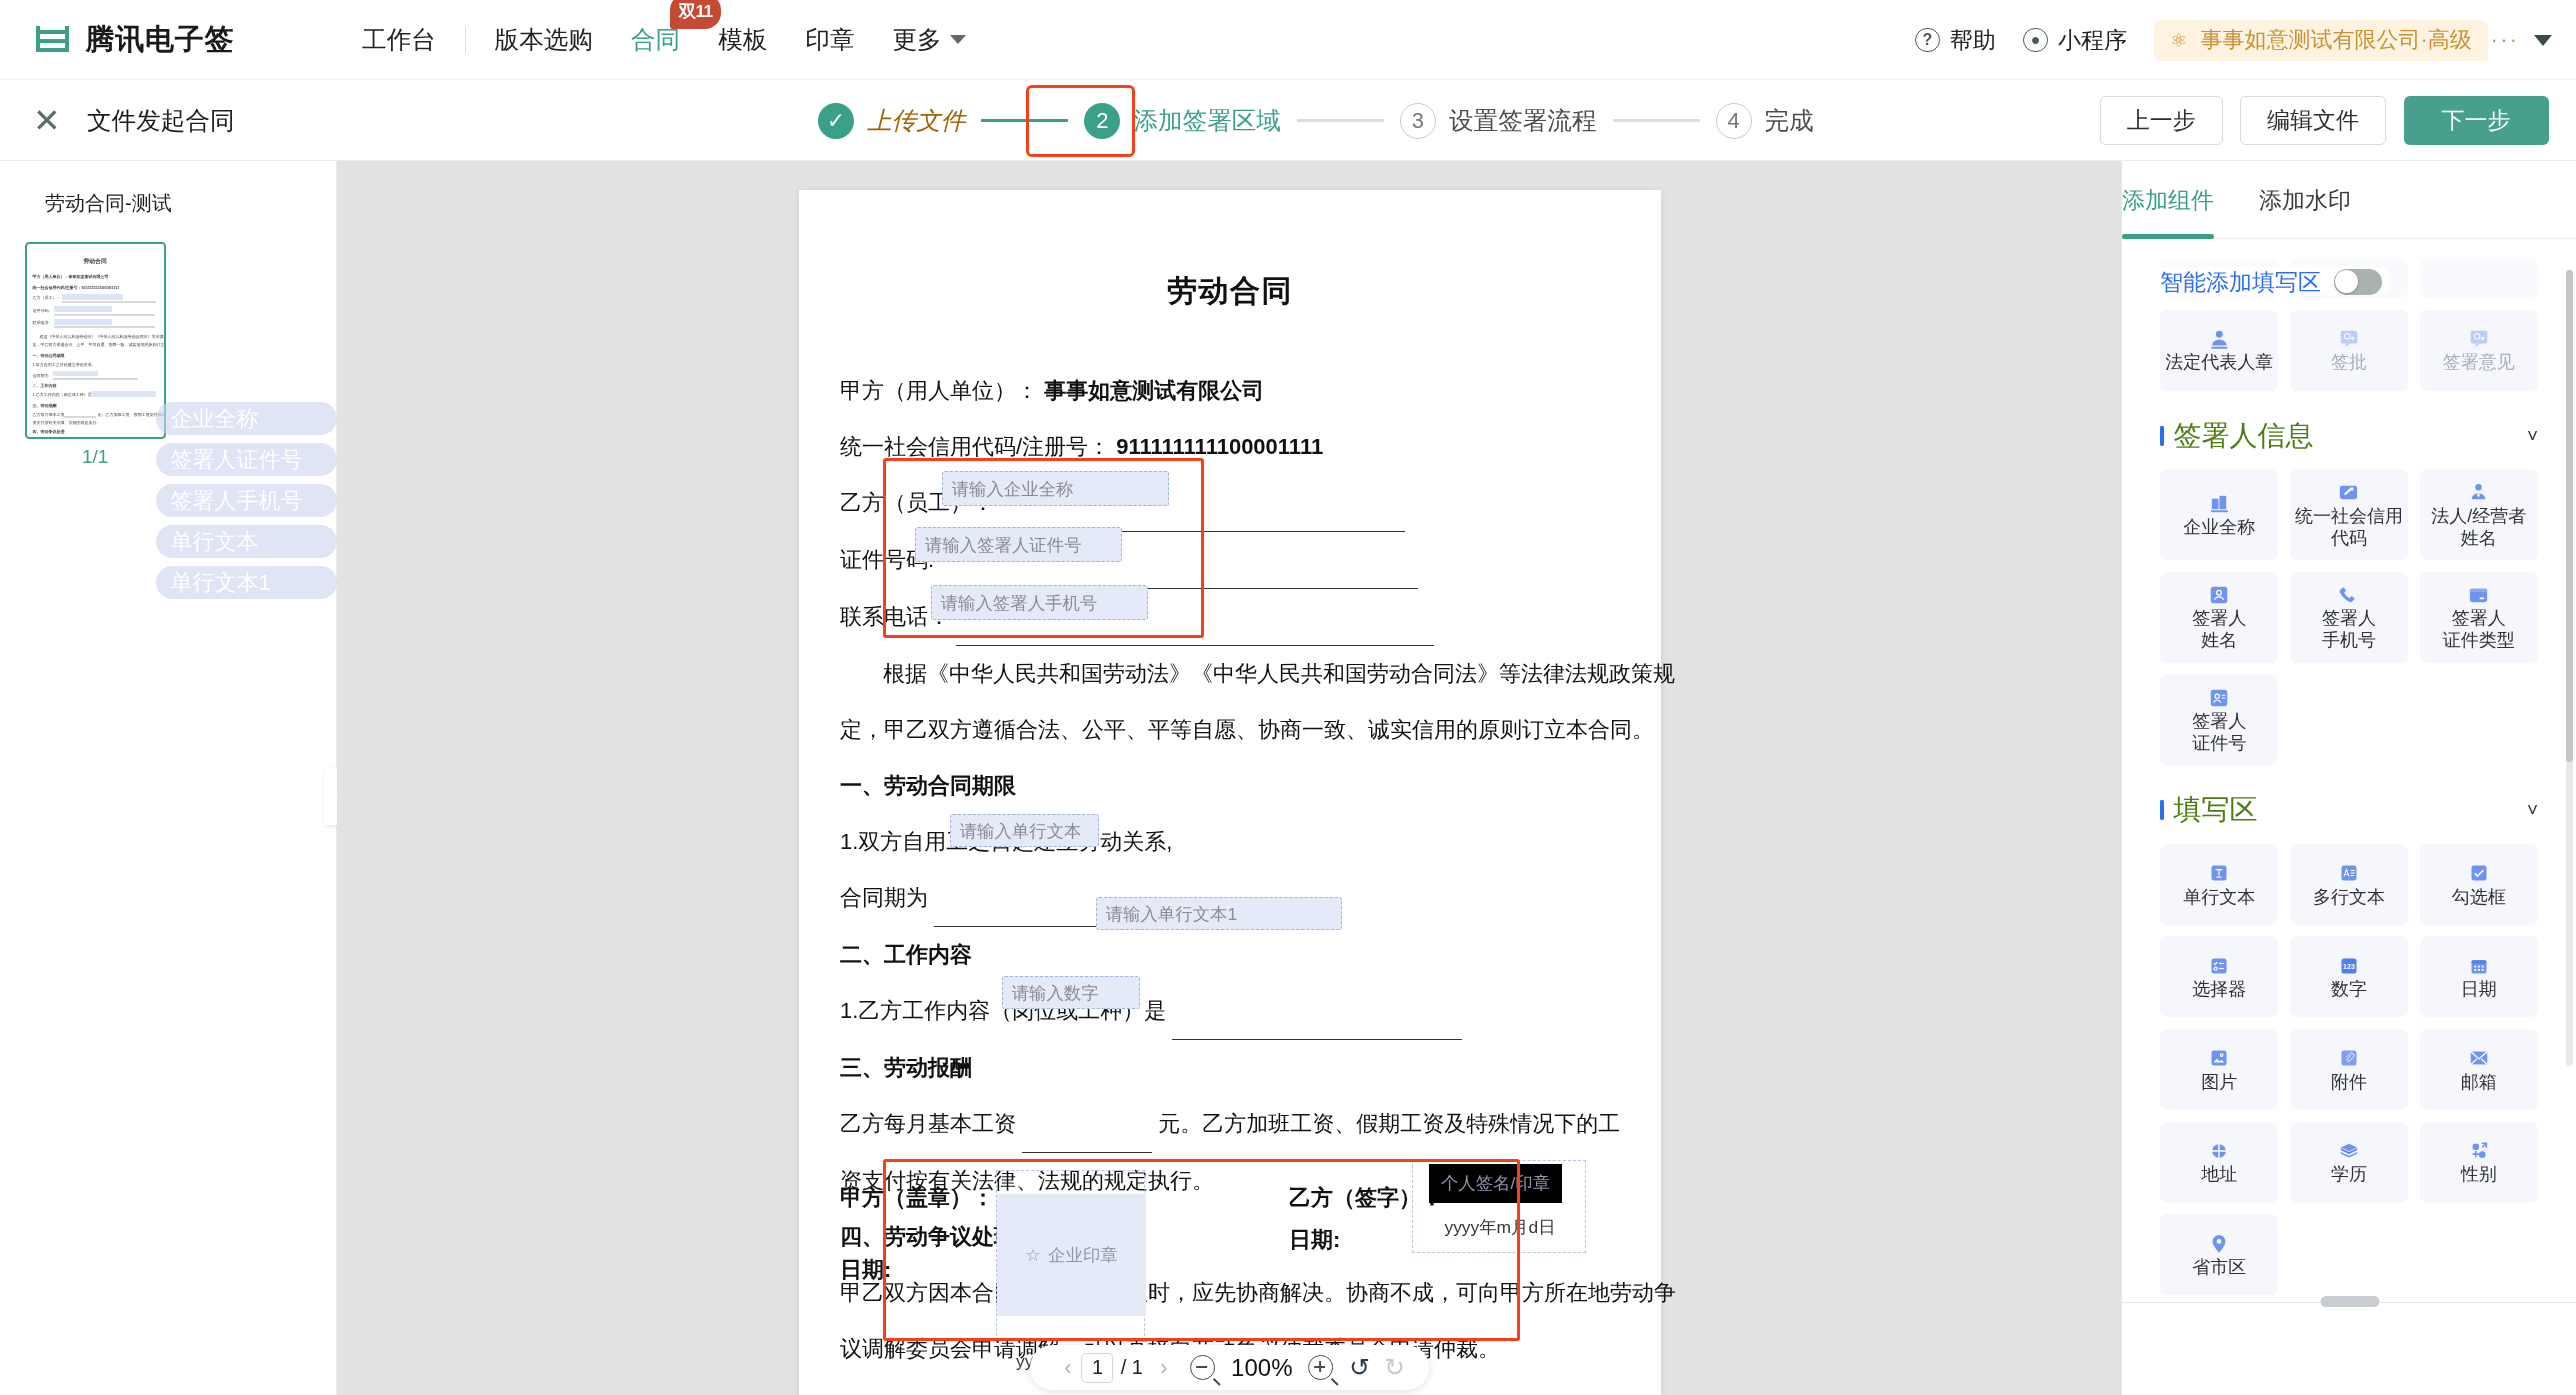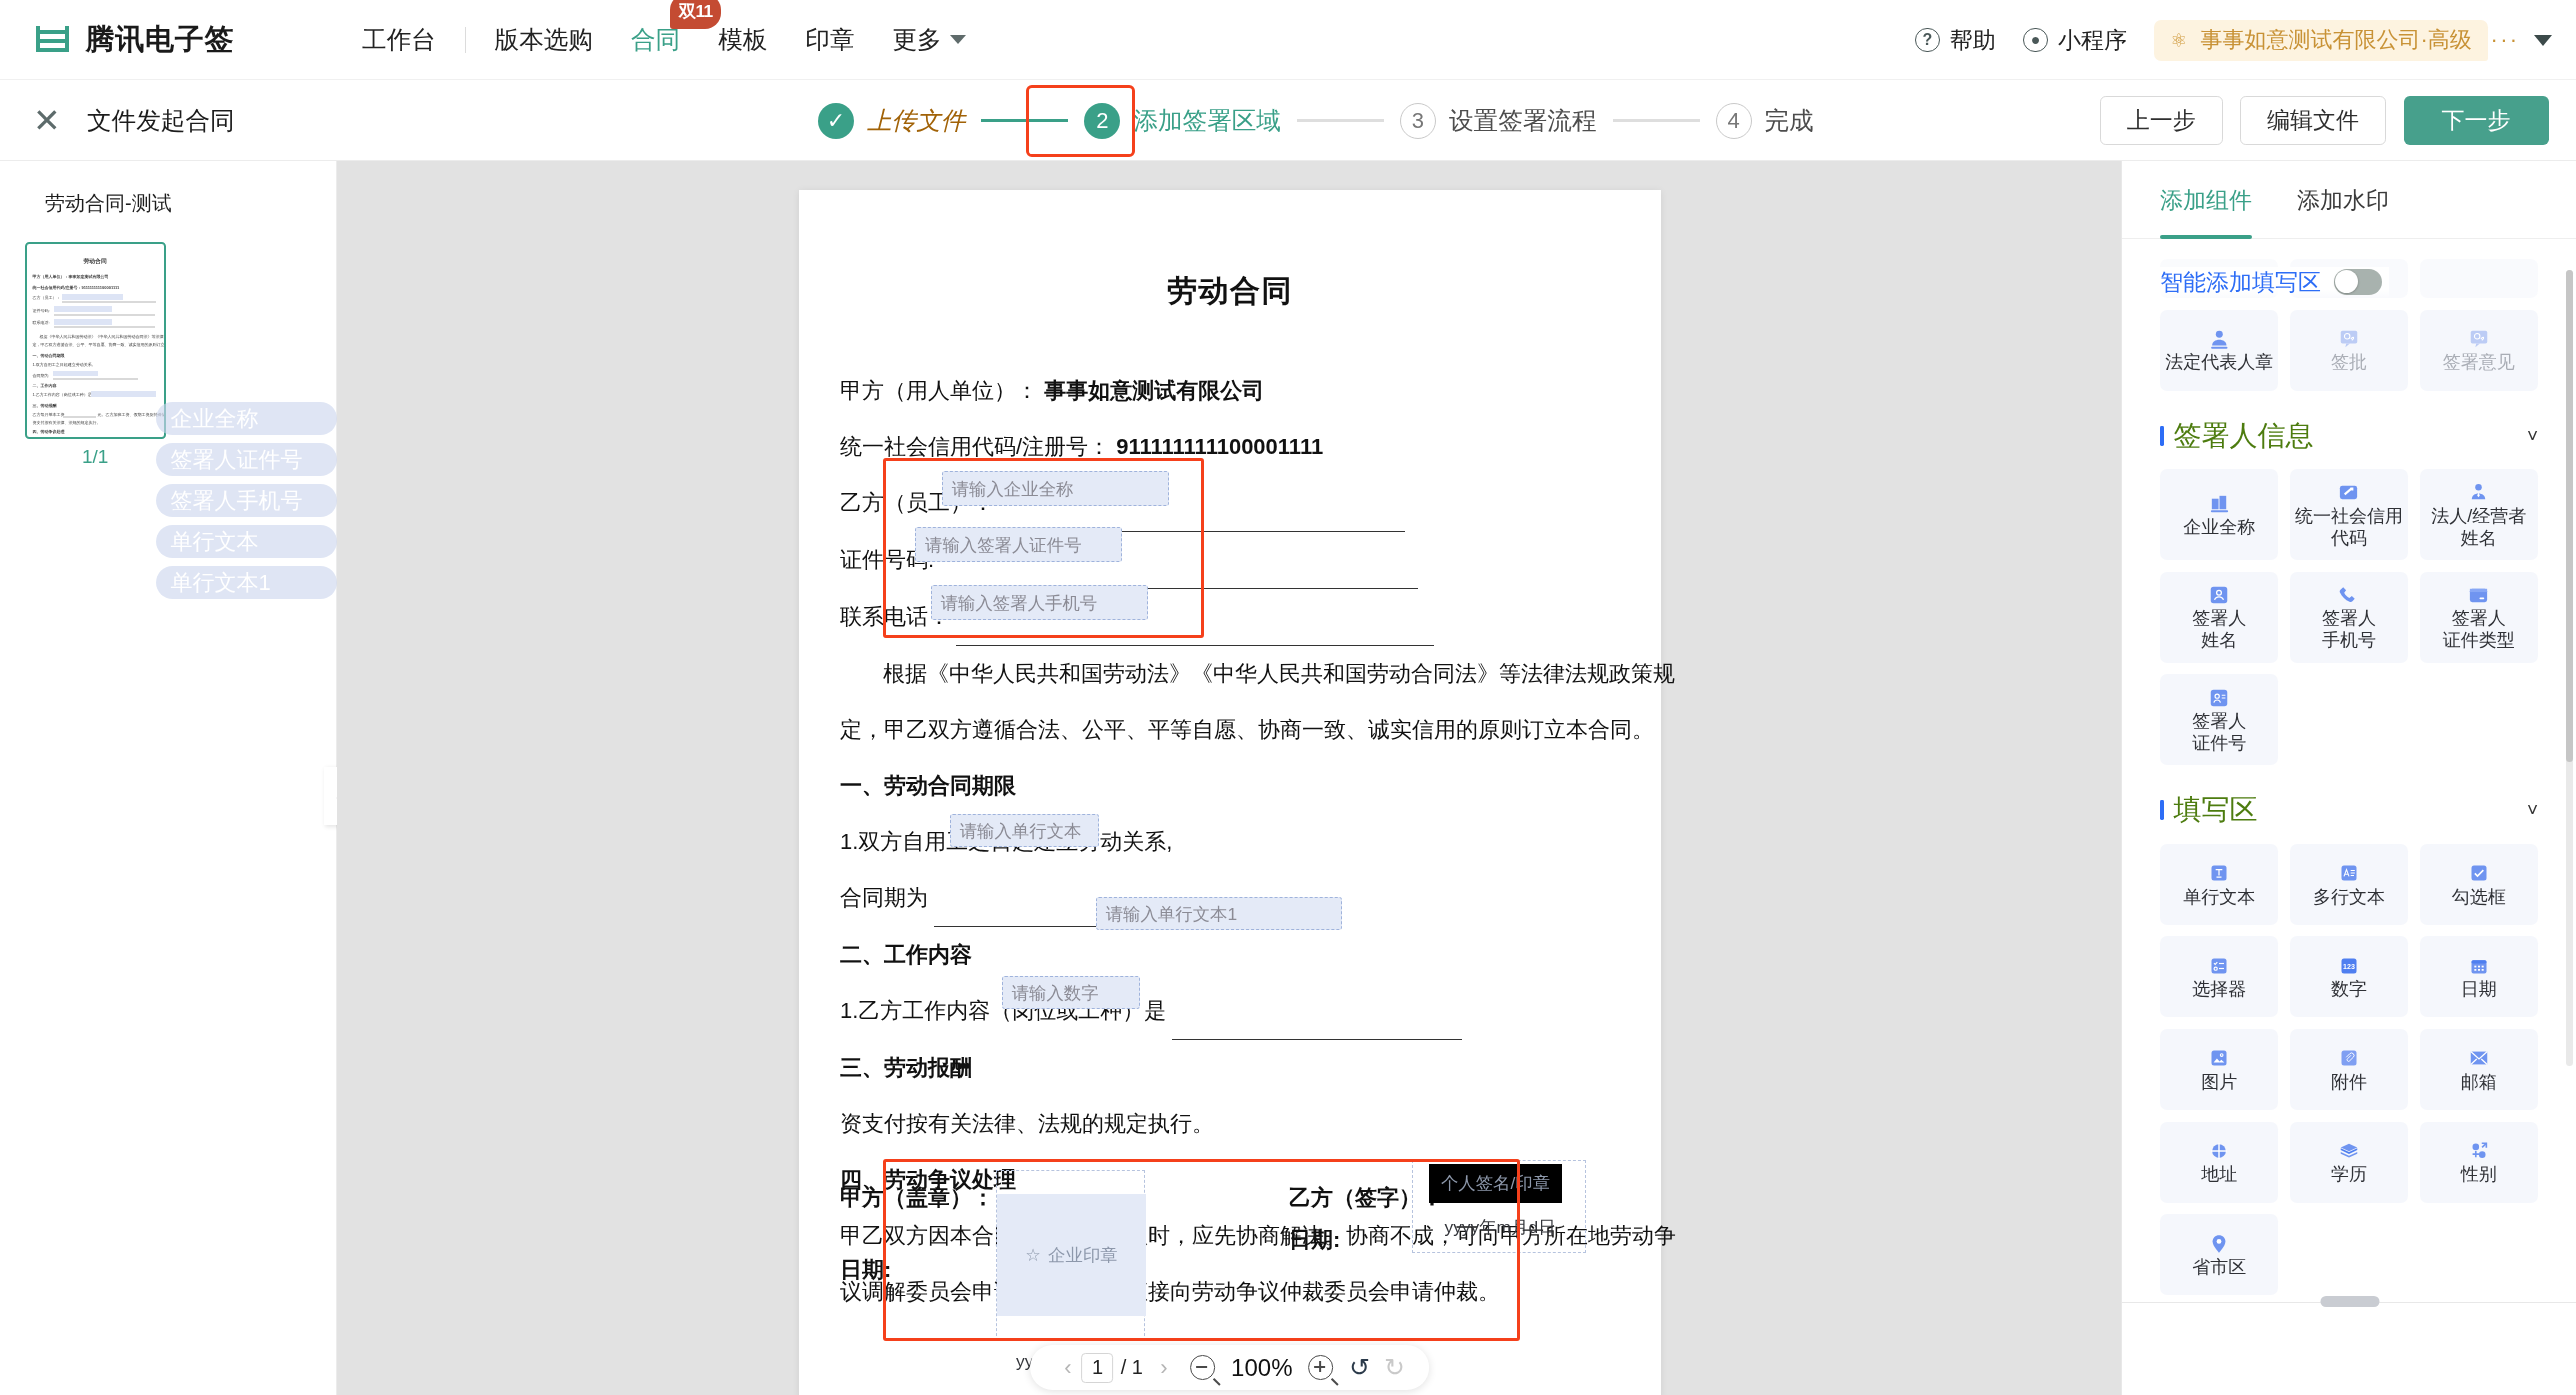--- a/index.html
+++ b/index.html
@@ -205,21 +205,21 @@
   .zb-circ i.v { position:absolute; left:9.4px; top: 4.3px; width:2.2px; height:11.6px; background:#4a4a4a;}
   .zb-pct { font-size: 24px; color:#111; margin: 0 16px; }
   .zb-undo { font-size: 24.6px; color:#2b3a4a; margin-left: 16px; }
   .zb-redo { font-size: 24.6px; color:#c9c9c9; margin-left: 14.5px; }
 
   
   .rpanel {
     position:absolute; right:0; top: 161px; width: 455px; height: 1235px; background:#fff;
     border-left: 0.7px solid #e8e8e8;
   }
-  .rp-tabs { display:flex; height: 78px; align-items:flex-start; border-bottom: 0.7px solid #eee; padding-left: 38px; }
+  .rp-tabs { display:flex; height: 78px; align-items:center; border-bottom: 0.7px solid #eee; }
   .rp-tab { font-size: 23px; color:#3c3c3c; margin-right: 45px; position:relative; cursor:pointer; height:78px; line-height:78px;}
   .rp-tab.active { color:#3aa088; }
   .rp-tab.active::after { content:''; position:absolute; left: 0; right: 0; bottom: 0; height: 4.3px; background:#3aa088; border-radius:2.2px;}
 
   .rp-scroll { position:absolute; left:0; top: 78px; right:0; bottom: 94px; overflow:hidden; }
   .smart-row {
     position:absolute; left: 38px; top: 27.5px; display:flex; align-items:center; z-index: 5;
     background: linear-gradient(to bottom, #fff 0%, #fff 72%, rgba(255,255,255,0) 100%);
     padding-right: 7.2px;
   }
@@ -422,20 +422,25 @@
         <div class="line">
           <span>合同期为</span>
           <span class="ul-line" style="width:304px;">&nbsp;</span>
         </div>
         <div class="h-sec">二、工作内容</div>
         <div class="line">
           <span>1.乙方工作内容（岗位或工种）是</span>
           <span class="ul-line" style="width:290px;">&nbsp;</span>
         </div>
         <div class="h-sec">三、劳动报酬</div>
+        <div class="line">
+          <span>乙方每月基本工资</span>
+          <span class="ul-line" style="width:130px;">&nbsp;</span>
+          <span>元。乙方加班工资、假期工资及特殊情况下的工</span>
+        </div>
         <div class="line">资支付按有关法律、法规的规定执行。</div>
         <div class="h-sec">四、劳动争议处理</div>
         <div class="line">甲乙双方因本合同发生劳动争议时，应先协商解决。协商不成，可向甲方所在地劳动争</div>
         <div class="line">议调解委员会申请调解，可以直接向劳动争议仲裁委员会申请仲裁。</div>
       </div>
 
       <div class="sig-block">
         <div class="sig-label" style="margin-bottom:42px;">甲方（盖章）：</div>
         <div class="sig-label">日期:</div>
         <div class="sig-label" style="position:absolute;left:449px;top:0;">乙方（签字）：</div>

